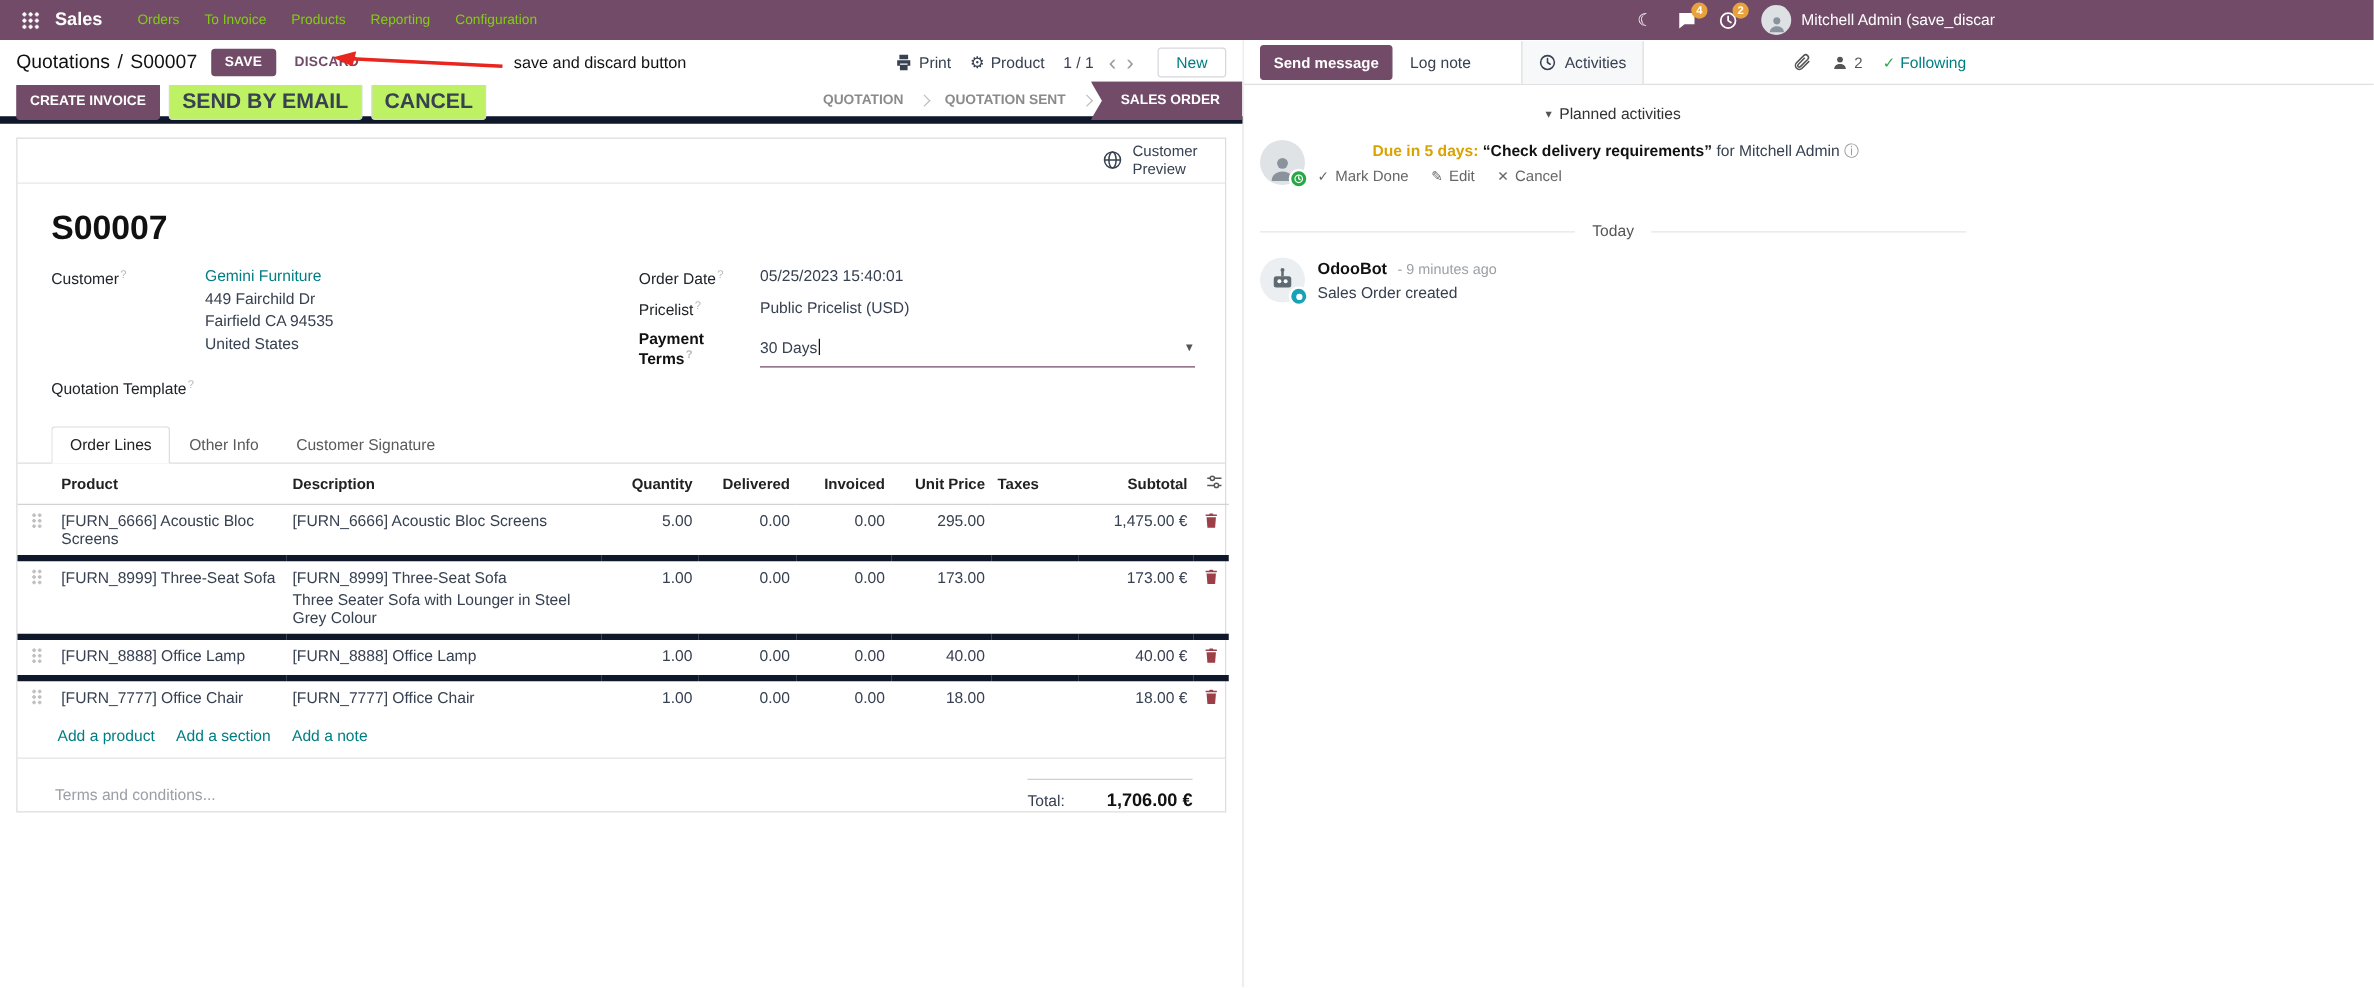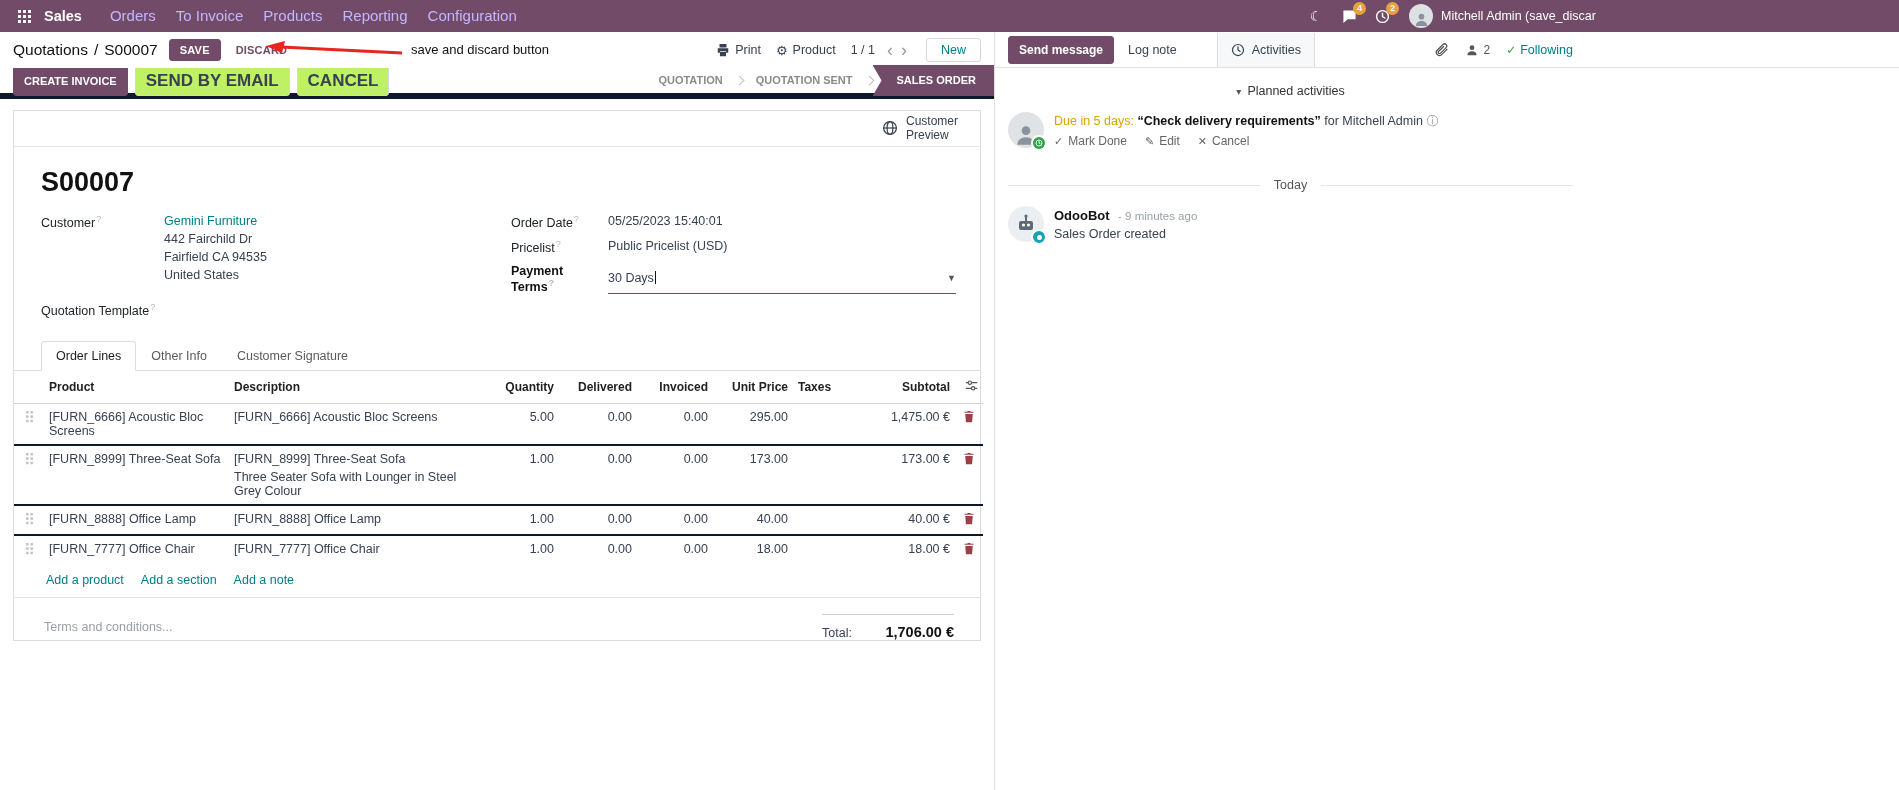--- a/index.html
+++ b/index.html
@@ -7,21 +7,21 @@
   body { font-family:"Liberation Sans","DejaVu Sans",sans-serif; background:#fff; color:#374151; }
   button { font-family:inherit; cursor:pointer; }
   a { cursor:pointer; }
 
   
   .topbar { height:32px; background:#714B67; color:#fff; display:flex; align-items:center; padding-left:10px; position:relative; }
   .apps-btn { width:28px; height:32px; background:none; border:none; display:flex; align-items:center; justify-content:center; }
   .grid-dots { width:15px; height:15px; background-image:radial-gradient(circle,#fff 1.4px,transparent 1.7px); background-size:5px 5px; }
   .app-name { font-weight:700; font-size:14.5px; color:#fff; margin:0 6px 0 6px; text-decoration:none; }
   .menus { display:flex; margin-left:12px; }
-  .menu { padding:0 10px; line-height:32px; color:#c4b5fd; text-decoration:none; font-size:15px; }
+  .menu { padding:0 10px; line-height:32px; color:#84cc16; text-decoration:none; font-size:11px; }
   .tb-right { position:absolute; left:1302px; right:0; top:0; height:32px; display:flex; align-items:center; gap:5px; overflow:hidden; }
   .tb-icon-btn { position:relative; width:28px; height:32px; display:flex; align-items:center; justify-content:center; color:#fff; background:none; border:none; }
   .moon { font-size:14px; }
   .badge { position:absolute; top:2px; right:-3px; background:#e9a23b; border-radius:8px; font-size:9px; line-height:13px; min-width:13px; text-align:center; padding:0 2px; font-weight:700; color:#fff; }
   .tb-avatar { width:24px; height:24px; border-radius:50%; background:#dde1e4; display:flex; align-items:flex-end; justify-content:center; overflow:hidden; margin-left:8px; flex-shrink:0; }
   .tb-avatar svg { width:17px; height:17px; fill:#8a939b; }
   .tb-user { white-space:nowrap; font-size:12.5px; margin-left:3px; color:#fff; }
 
   
   .main { display:flex; height:758px; }
@@ -81,21 +81,21 @@
   .pt-caret { margin-left:auto; color:#555; font-size:9px; }
 
   
   .tabs { display:flex; align-items:flex-end; border-bottom:1px solid #ddd; padding:14px 0 0 27px; }
   .tab { font-size:12.5px; color:#5a5a5a; padding:7px 14px; background:none; border:1px solid transparent; margin-bottom:-1px; }
   .tab.active { background:#fff; border-color:#ddd #ddd #fff; border-radius:3px 3px 0 0; color:#222; }
 
   
   .olines { width:100%; border-collapse:collapse; table-layout:fixed; font-size:12.5px; }
   .olines th { font-weight:700; color:#222; font-size:12px; padding:8px 5px; border-bottom:1px solid #d2d2d2; text-align:left; }
-  .olines td { padding:6px 5px; border-top:2px solid #0f172a; vertical-align:top; color:#374151; }
+  .olines td { padding:6px 5px; border-top:5px solid #0f172a; vertical-align:top; color:#374151; }
   .olines tbody tr:first-child td { border-top:none; }
   .olines .num { text-align:right; }
   td.handle { text-align:center; }
   .handle-dots { display:inline-block; width:9px; height:13px; background-image:radial-gradient(circle,#c0c0c0 1.2px,transparent 1.4px); background-size:4.5px 4.4px; }
   td.trash { text-align:center; color:#9c3f46; }
   .trash-btn { background:none; border:none; color:#9c3f46; }
   .desc2 { margin-top:4px; }
   .desc2:empty { display:none; }
   .mod { color:#2e6fd4; }
   th.opt { text-align:right; color:#555; }
@@ -121,21 +121,21 @@
 
   .thread { width:578px; padding:12px 0 0 13px; }
   .pa-header { display:flex; align-items:center; justify-content:center; gap:6px; color:#333; font-size:12.5px; margin:4px 0 6px; background:none; border:none; width:100%; }
   .pa-caret { font-size:10px; color:#555; }
   .activity { display:flex; gap:10px; padding:8px 0; }
   .avatar-wrap { position:relative; width:36px; height:36px; flex-shrink:0; }
   .avatar { width:36px; height:36px; border-radius:50%; background:#dfe3e6; overflow:hidden; display:flex; align-items:flex-end; justify-content:center; }
   .avatar svg { width:26px; height:26px; fill:#8a939b; }
   .avatar-badge { position:absolute; right:-3px; bottom:-3px; width:16px; height:16px; border-radius:50%; background:#28a745; border:2px solid #fff; display:flex; align-items:center; justify-content:center; color:#fff; }
   .act-line1 { font-size:12.5px; line-height:1.45; }
-  .due { color:#d9a300; font-weight:400; }
+  .due { color:#d9a300; font-weight:700;margin-left:44px; }
   .summary { font-weight:700; color:#111; }
   .assignee { color:#374151; }
   .info-icon { color:#9a9a9a; font-size:12px; }
   .act-actions { display:flex; gap:18px; margin-top:4px; }
   .act-btn { display:flex; gap:5px; align-items:center; background:none; border:none; color:#666; font-size:12px; }
   .act-btn .g { font-size:11px; }
   .date-divider { display:flex; align-items:center; gap:14px; margin:22px 0 4px; color:#555; font-size:12.5px; }
   .divider-line { flex:1; border-top:1px solid #e6e6e6; }
   .message { display:flex; gap:10px; padding:10px 0; }
   .msg-author { font-weight:700; color:#111; font-size:13px; }
@@ -259,21 +259,21 @@
       </div>
 
       <h1 class="sheet-title">S00007</h1>
 
       <div class="fields">
         <div class="f-col-left">
           <div class="f-row">
             <span class="f-label"><span>Customer</span><sup class="help">?</sup></span>
             <div class="addr">
               <div><a class="link">Gemini Furniture</a></div>
-              <div>442 Fairchild Dr</div>
+              <div>449 Fairchild Dr</div>
               <div>Fairfield CA 94535</div>
               <div>United States</div>
             </div>
           </div>
           <div class="f-row qt-row">
             <span class="f-label"><span>Quotation Template</span><sup class="help">?</sup></span>
             <span></span>
           </div>
         </div>
         <div class="f-col-right">

